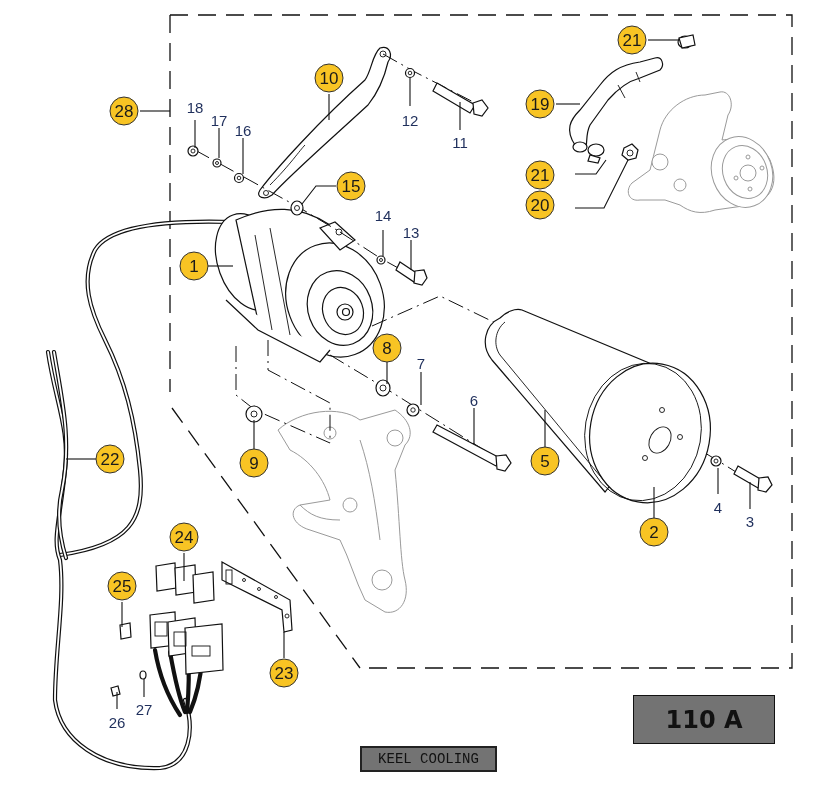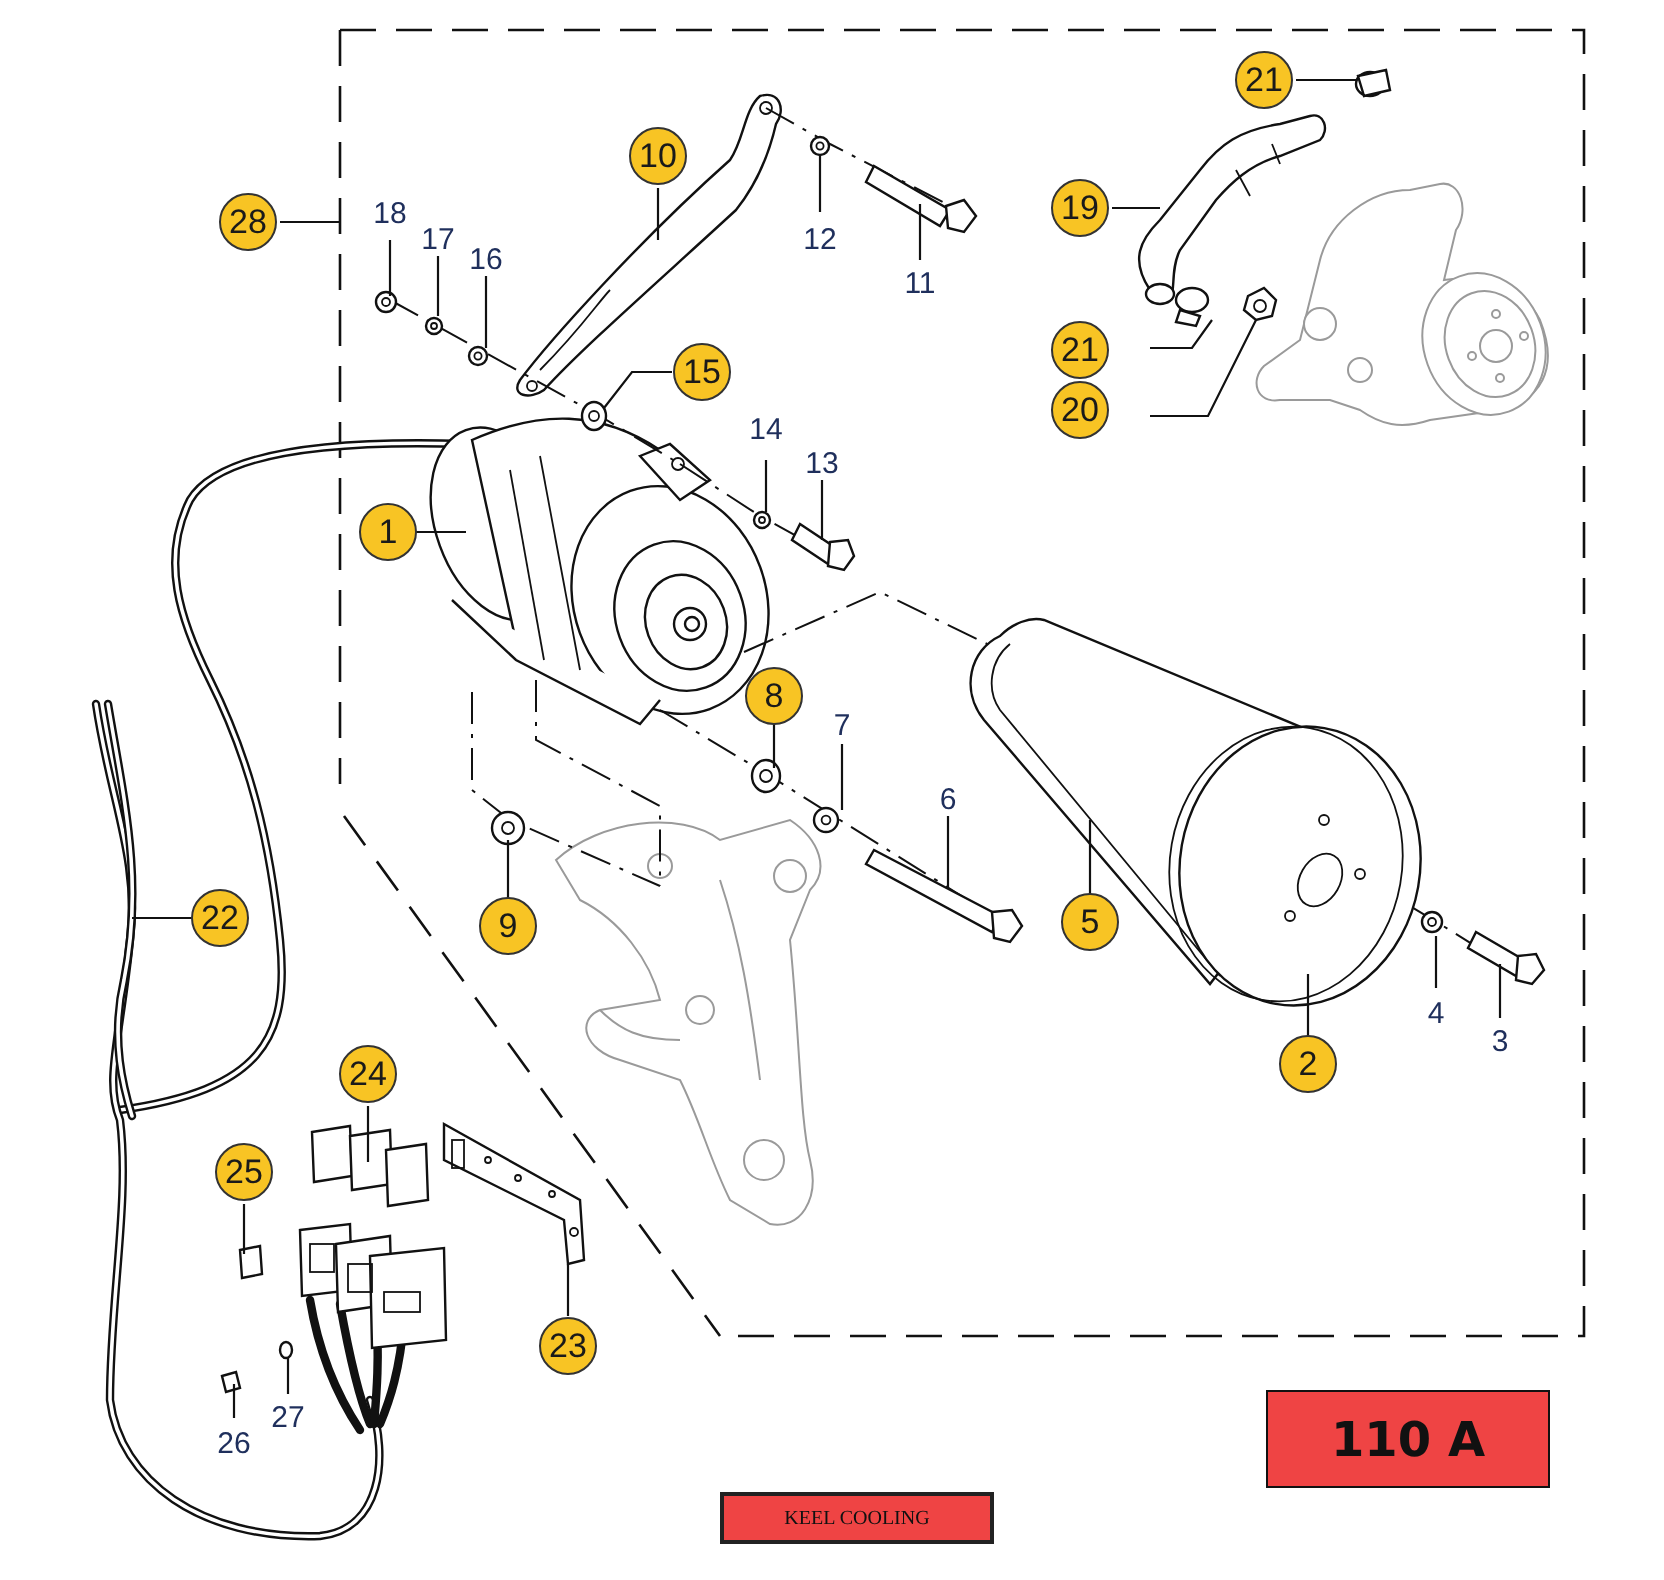--- a/index.html
+++ b/index.html
@@ -10,25 +10,25 @@
   .plain-text{font-family:"Liberation Sans",sans-serif;font-size:15px;fill:#1f2f5c;text-anchor:middle;dominant-baseline:central;}
   .leader{stroke:#111;stroke-width:1.1;fill:none;}
   .dash{stroke:#111;stroke-width:1.3;fill:none;stroke-dasharray:18 10;}
   .dashdot{stroke:#111;stroke-width:1;fill:none;stroke-dasharray:16 5 2 5;}
   .part{stroke:#111;stroke-width:1.2;fill:#fff;}
   .part-thin{stroke:#111;stroke-width:0.9;fill:none;}
   .ghost{stroke:#9a9a9a;stroke-width:1;fill:#fff;}
   .ghost-line{stroke:#9a9a9a;stroke-width:1;fill:none;}
   .wire{stroke:#111;stroke-width:4.2;fill:none;stroke-linecap:round;stroke-linejoin:round;}
   .wire-in{stroke:#fff;stroke-width:1.8;fill:none;stroke-linecap:round;stroke-linejoin:round;}
-  .label-box{position:absolute;background:#ef4444;}
+  .label-box{position:absolute;background:#737373;}
   #model-box{left:633px;top:695px;width:140px;height:47px;border:1.3px solid #111;display:flex;align-items:center;justify-content:center;}
   #model-box span{font-family:"DejaVu Sans",sans-serif;font-weight:bold;font-size:24px;color:#111;}
   #variant-box{left:360px;top:746px;width:133px;height:22px;border:2px solid #222;display:flex;align-items:center;justify-content:center;}
-  #variant-box span{font-family:Liberation Serif, serif;font-size:10px;color:#111;}
+  #variant-box span{font-family:Liberation Mono, monospace;font-size:14px;color:#111;}
 </style>
 </head>
 <body>
 
 <svg id="stage" viewBox="0 0 832 790" xmlns="http://www.w3.org/2000/svg">
 
   <g>
     <path class="dash" d="M170 15 L792 15 L792 668 L360 668"></path>
     <path class="dash" d="M170 15 L170 392"></path>
     <path class="dash" d="M172 408 L360 668"></path>

